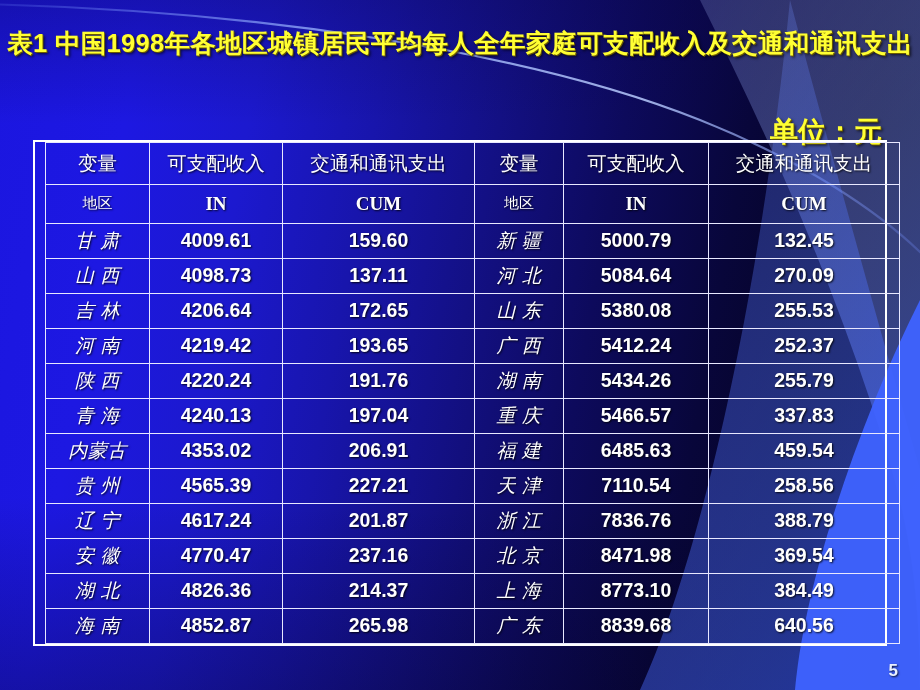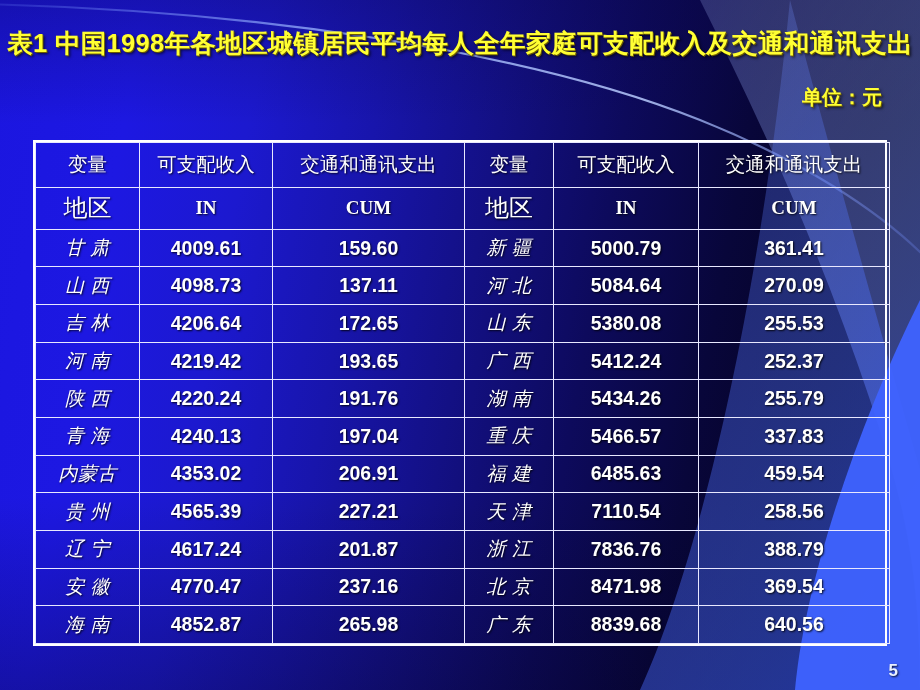--- a/index.html
+++ b/index.html
@@ -60,54 +60,55 @@
     text-align: center;
     color: #ffff33;
     font-size: 25.5px;
     font-weight: bold;
     letter-spacing: 0.3px;
     text-shadow: 1px 1px 0 #6a5a00, 2px 2px 3px rgba(0,0,0,0.75);
     white-space: nowrap;
   }
   .unit {
     position: absolute;
-    right: 38px; top: 84px;
+    right: 38px; top: 113px;
     color: #ffff33;
-    font-size: 20px;
+    font-size: 28px;
     font-weight: bold;
     text-shadow: 1px 1px 0 #6a5a00, 2px 2px 3px rgba(0,0,0,0.75);
   }
   
   .tablewrap {
     position: absolute;
     left: 33px;
     top: 140px;
     width: 854px;
     height: 506px;
     border: 2px solid #ffffff;
     box-sizing: border-box;
   }
   table.grid {
     width: 100%;
     height: 100%;
     border-collapse: collapse;
     table-layout: fixed;
+    margin-left: 10px;
   }
   table.grid td {
     border: 1px solid #e8e8ff;
     color: #ffffff;
     text-align: center;
     vertical-align: middle;
     padding: 0;
     text-shadow: 1px 1px 2px rgba(0,0,0,0.85);
   }
   .hdr-top td { height: 34px; font-size: 19.5px; font-weight: normal; }
   .hdr-sub td { height: 32px; font-size: 18px; }
   .hdr-sub td.code { font-family: "Liberation Serif", "DejaVu Serif", serif; font-weight: bold; font-size: 19px; text-align: center; }
-  .hdr-sub td.region { font-size: 24px; }
+  .hdr-sub td.region { font-size: 15px; }
   tr.datarow td { height: 28.5px; }
   td.region-cell {
     font-size: 19px;
     letter-spacing: 0.5px;
     font-style: italic;
   }
   td.num {
     font-size: 19.5px;
     font-weight: bold;
     font-family: "Liberation Sans", "DejaVu Sans", sans-serif;
@@ -196,21 +197,21 @@
             <td class="region">地区</td>
             <td class="code">IN</td>
             <td class="code">CUM</td>
           </tr>
           <tr class="datarow">
             <td class="region-cell">甘  肃</td>
             <td class="num">4009.61</td>
             <td class="num">159.60</td>
             <td class="region-cell">新  疆</td>
             <td class="num">5000.79</td>
-            <td class="num">361.41</td>
+            <td class="num">132.45</td>
           </tr>
           <tr class="datarow">
             <td class="region-cell">山  西</td>
             <td class="num">4098.73</td>
             <td class="num">137.11</td>
             <td class="region-cell">河  北</td>
             <td class="num">5084.64</td>
             <td class="num">270.09</td>
           </tr>
           <tr class="datarow">
@@ -271,20 +272,28 @@
           </tr>
           <tr class="datarow">
             <td class="region-cell">安  徽</td>
             <td class="num">4770.47</td>
             <td class="num">237.16</td>
             <td class="region-cell">北  京</td>
             <td class="num">8471.98</td>
             <td class="num">369.54</td>
           </tr>
           <tr class="datarow">
+            <td class="region-cell">湖  北</td>
+            <td class="num">4826.36</td>
+            <td class="num">214.37</td>
+            <td class="region-cell">上  海</td>
+            <td class="num">8773.10</td>
+            <td class="num">384.49</td>
+          </tr>
+          <tr class="datarow">
             <td class="region-cell">海  南</td>
             <td class="num">4852.87</td>
             <td class="num">265.98</td>
             <td class="region-cell">广  东</td>
             <td class="num">8839.68</td>
             <td class="num">640.56</td>
           </tr>
         </tbody>
     </table>
   </div>

